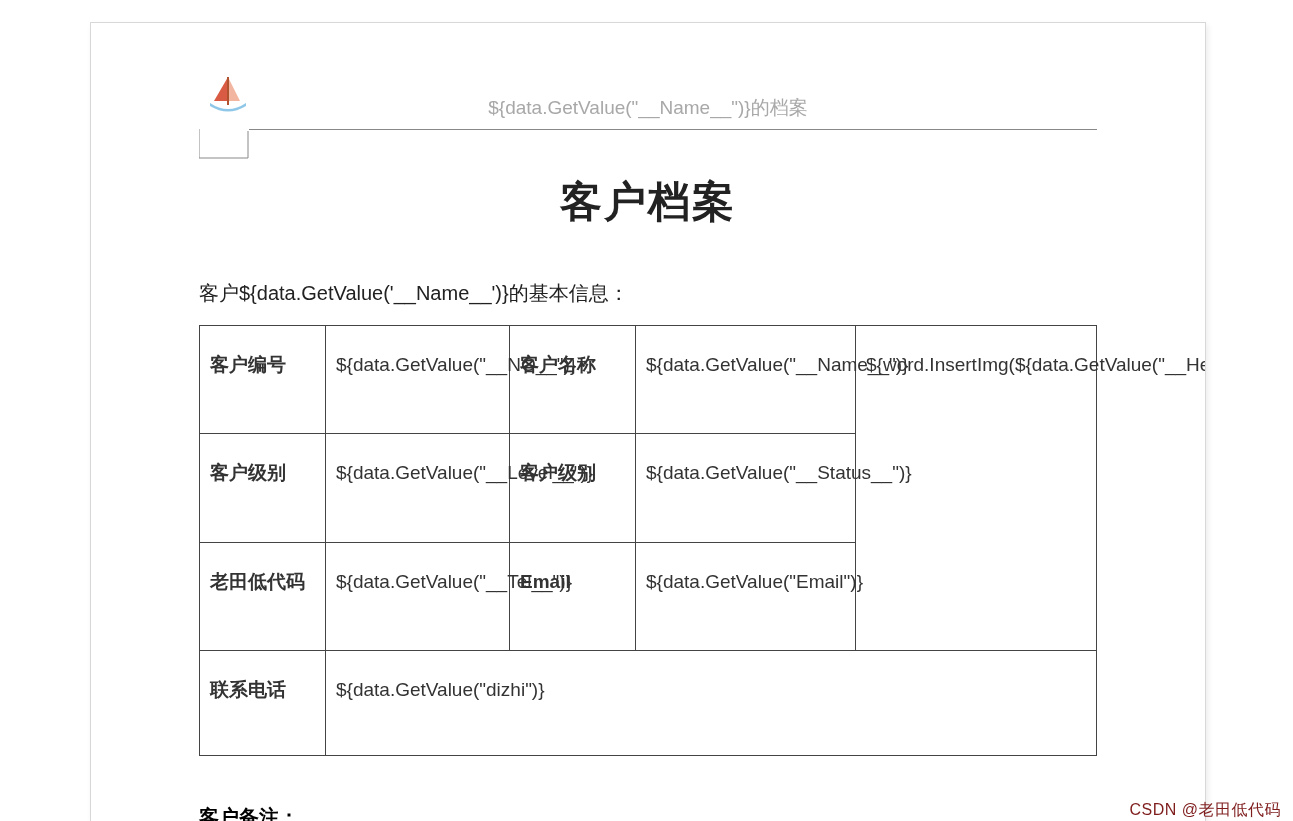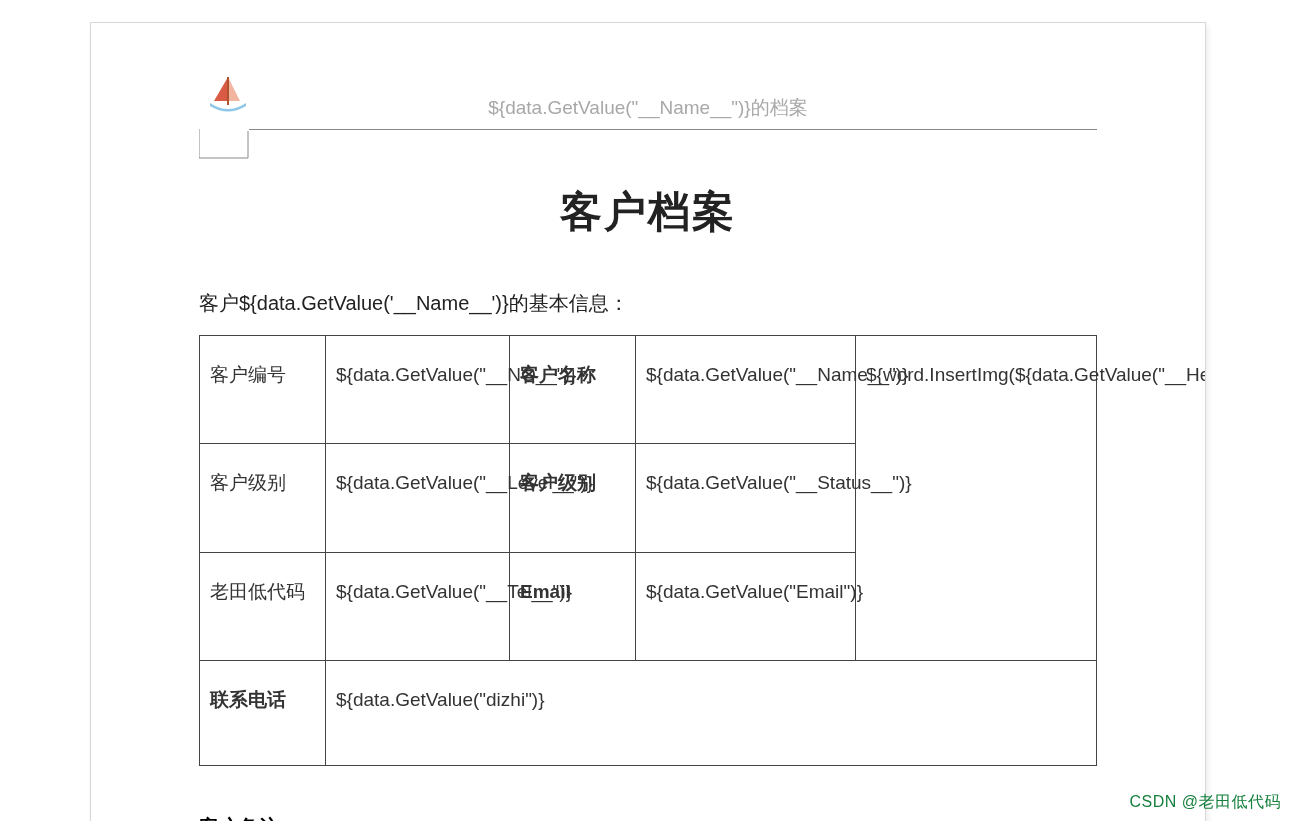--- a/index.html
+++ b/index.html
@@ -53,21 +53,21 @@
     }
     .tab-cut svg { display: block; }
     .content {
       padding: 0 108px;
     }
     .doc-title {
       text-align: center;
       font-size: 42px;
       font-weight: 700;
       color: #222;
-      margin-top: 46px;
+      margin-top: 36px;
       margin-bottom: 50px;
       letter-spacing: 2px;
     }
     .section-heading {
       font-size: 20px;
       font-weight: 400;
       color: #222;
       margin-bottom: 18px;
     }
     table.info {
@@ -77,41 +77,41 @@
     }
     table.info td {
       border: 1.5px solid #444;
       padding: 14px 10px 44px 10px;
       font-size: 19px;
       color: #333;
       vertical-align: top;
       line-height: 2.6;
     }
     table.info td.label {
-      font-weight: 400;
+      font-weight: 700;
       width: 126px;
       padding-bottom: 14px;
     }
     table.info td.val1 { width: 184px; }
     table.info td.label2 { width: 126px; font-weight: 700; }
     table.info td.val2 { width: 220px; }
     table.info td.imgcell { font-size: 19px; padding-bottom: 14px; }
     table.info td.addr-label { font-weight: 700; width: 126px; padding-bottom: 40px; }
     table.info td.addr-val { padding-bottom: 40px; }
     .notes-heading {
       font-size: 20px;
       font-weight: 700;
       margin-top: 48px;
       margin-bottom: 6px;
     }
     .watermark {
       position: absolute;
       right: 12px;
-      bottom: 8px;
-      color: #15803d;
+      bottom: 0;
+      color: #7f1d1d;
       font-size: 16px;
       letter-spacing: 0.5px;
     }
   </style>
 </head>
 <body>
 
 <div class="page">
 
   <div class="header">

